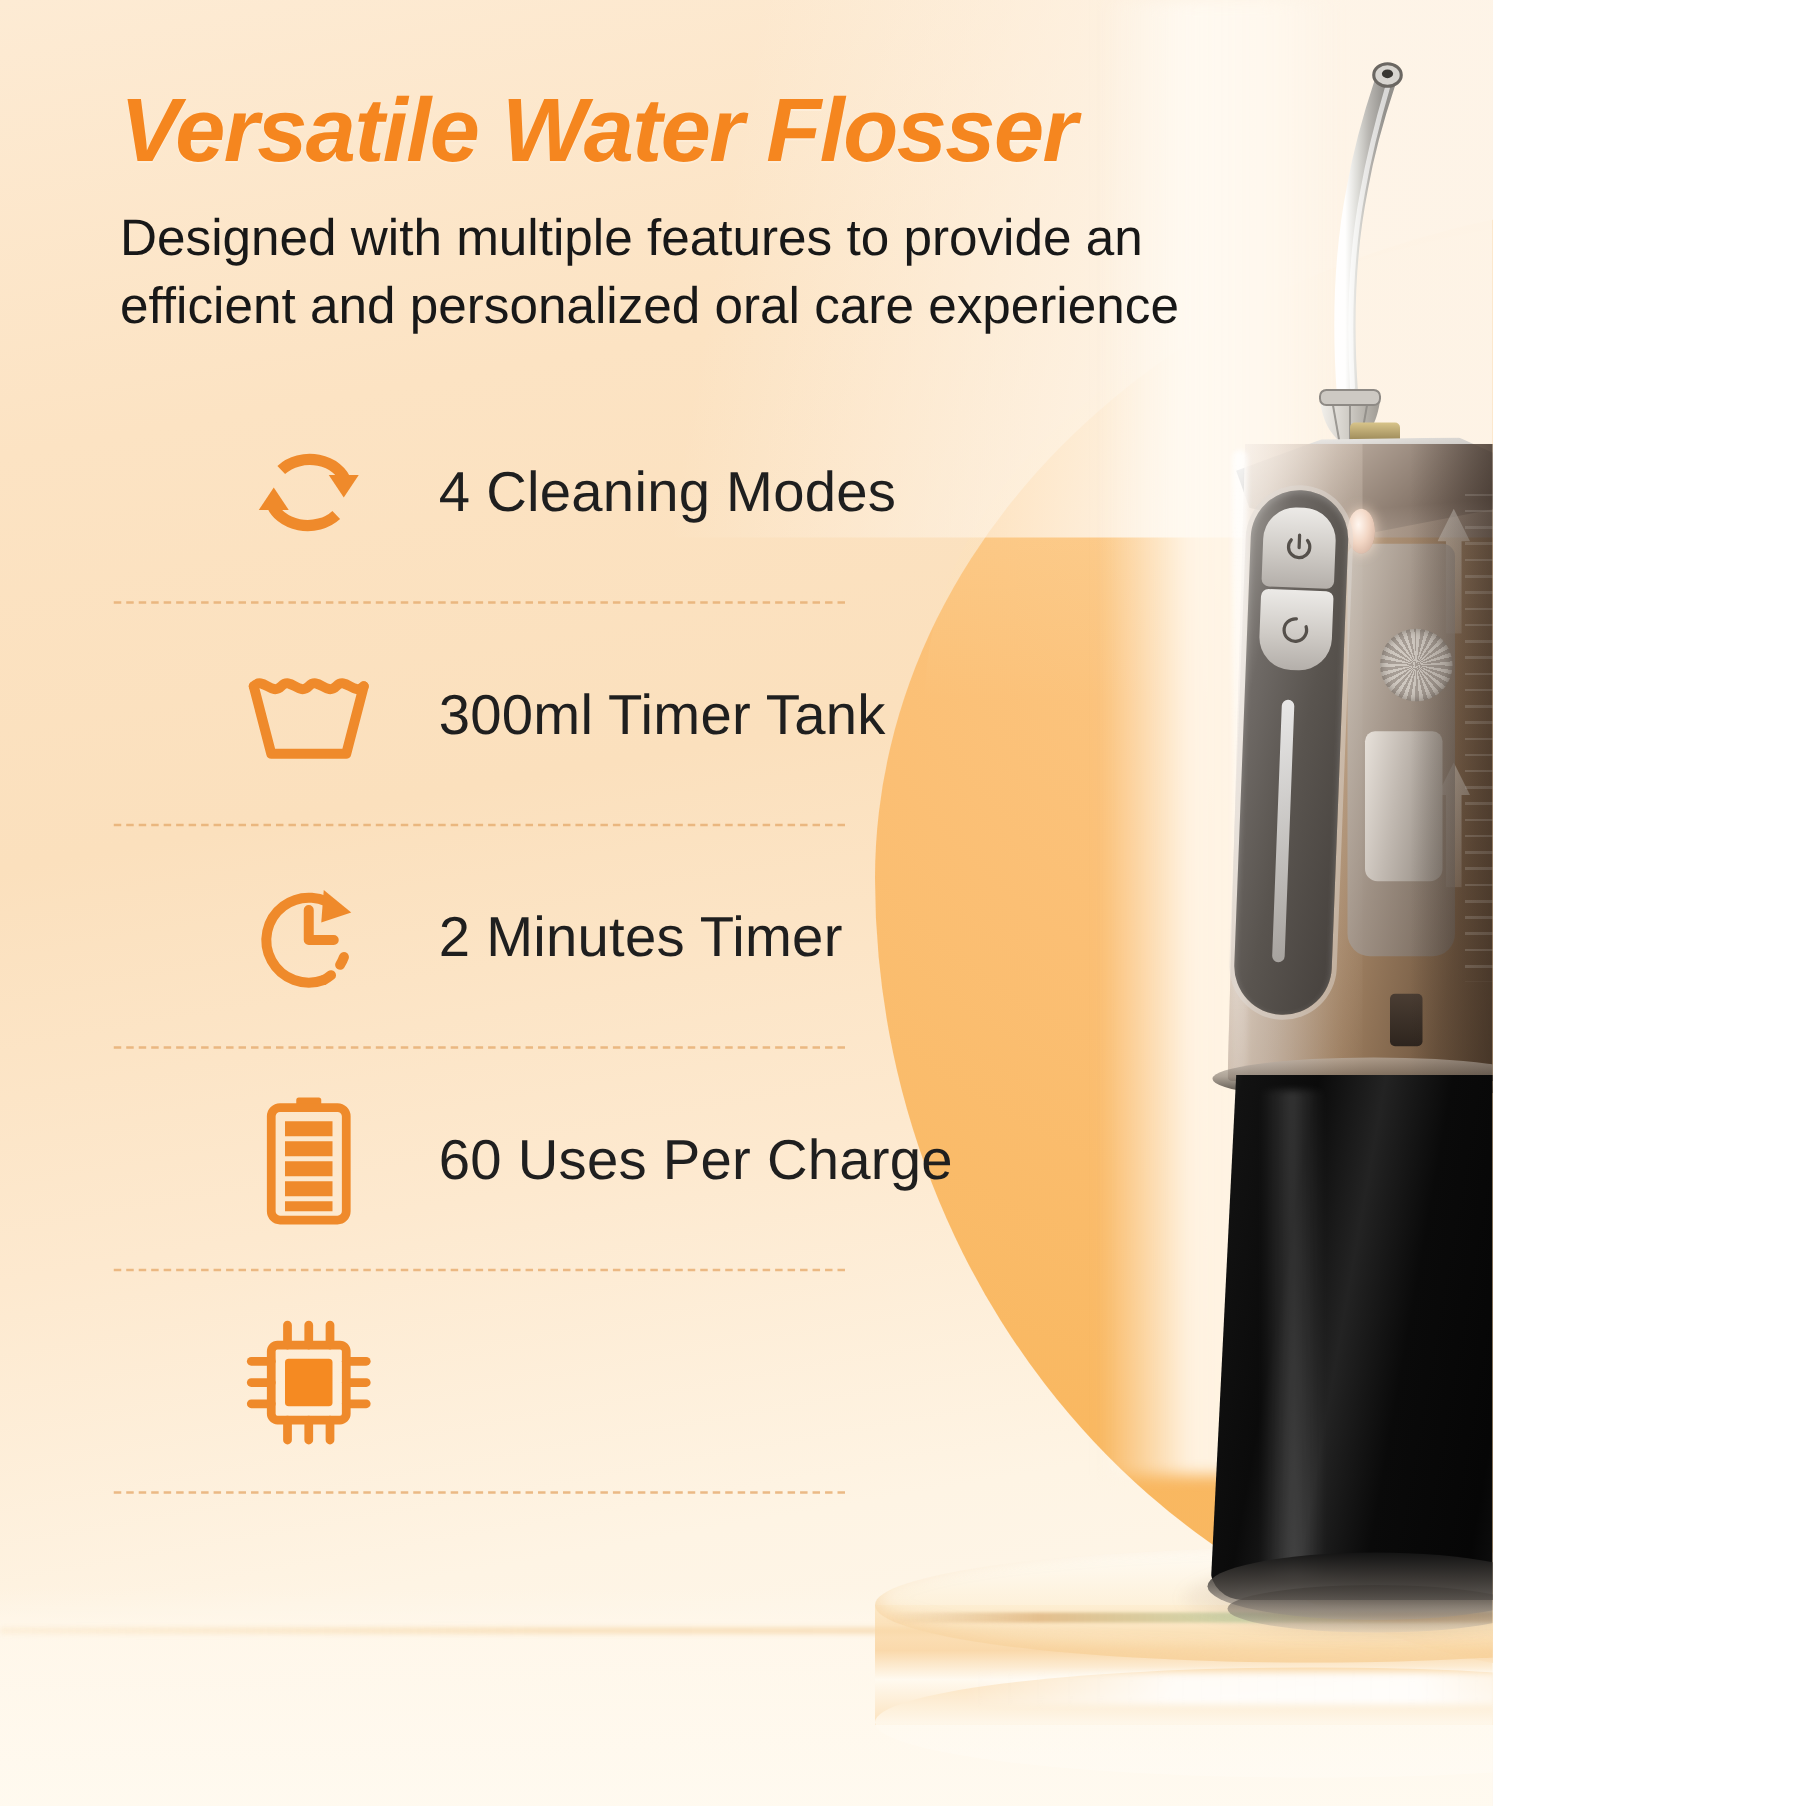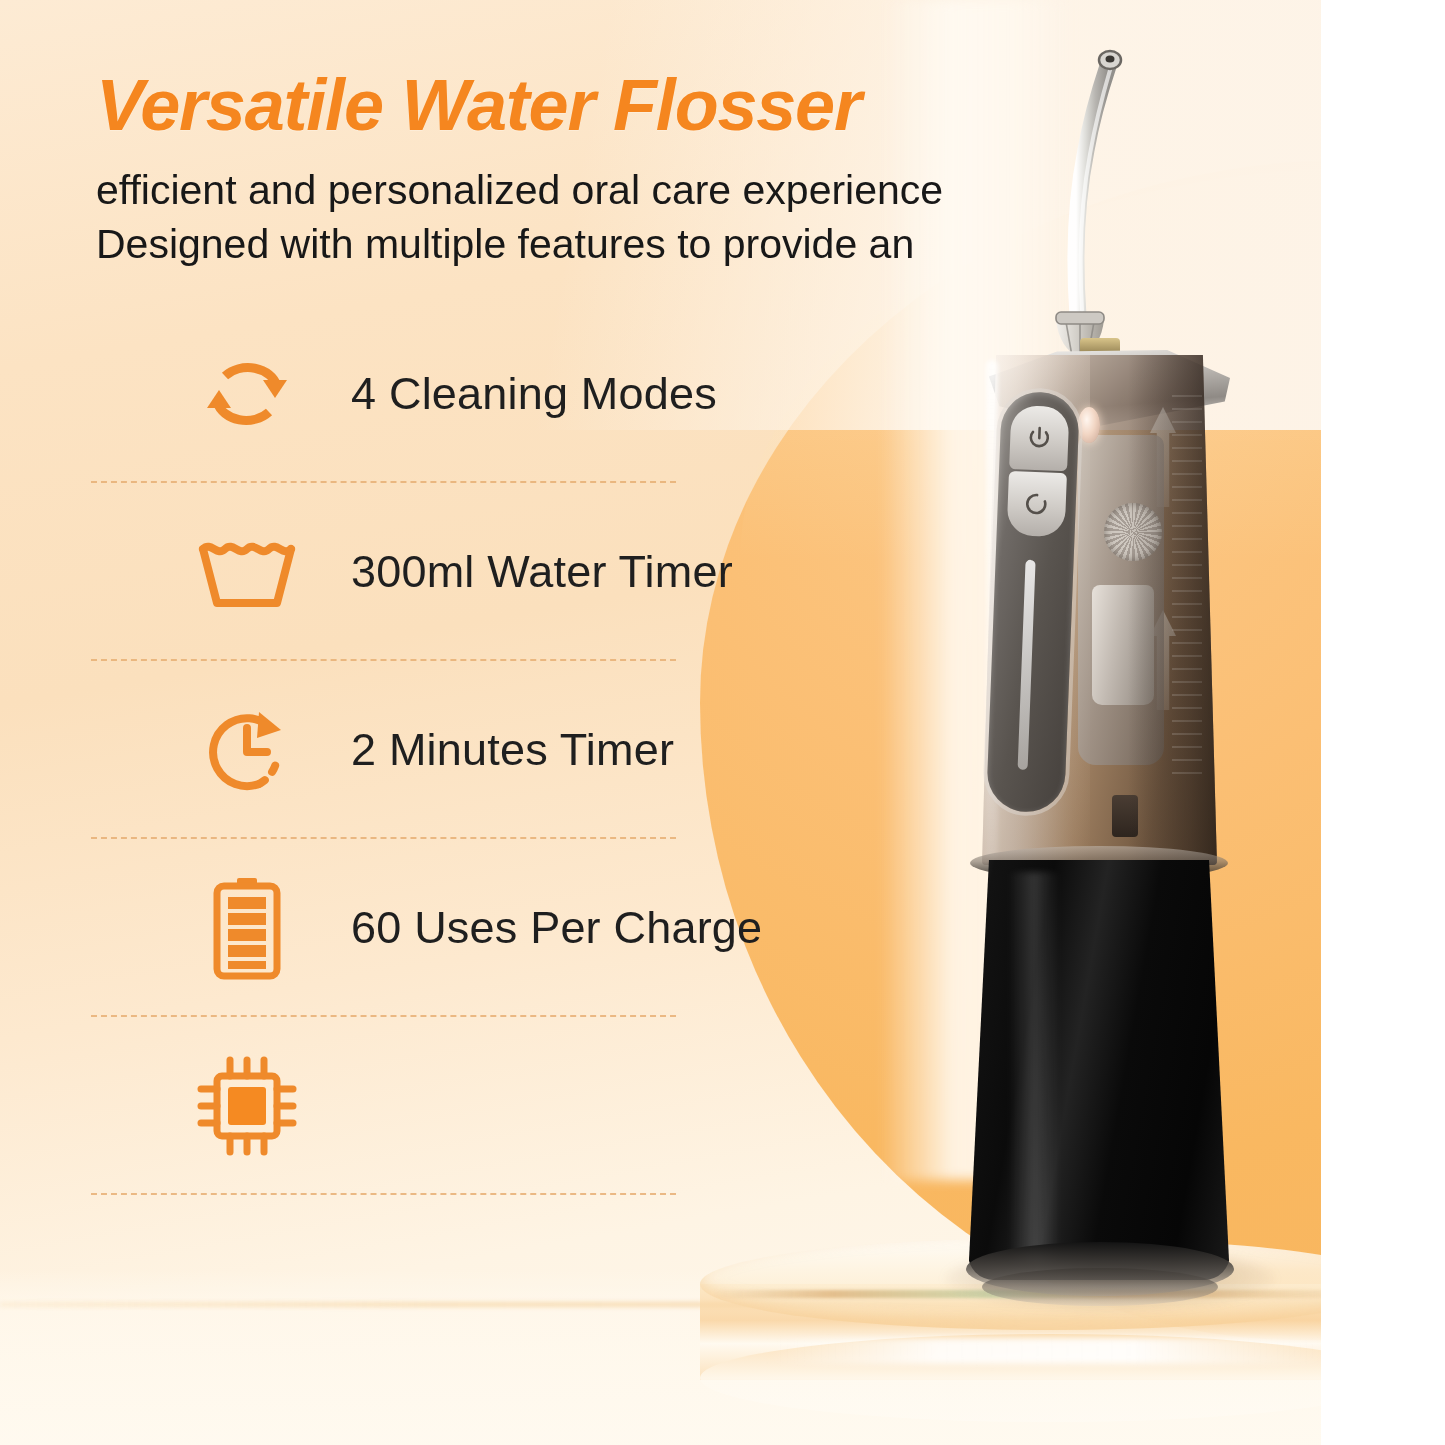--- a/index.html
+++ b/index.html
@@ -2,21 +2,21 @@
 <html><head>
 <meta charset="utf-8">
 <style>
   html, body {
     margin: 0;
     padding: 0;
     background: #ffffff;
   }
   #stage {
     position: relative;
-    width: 1321px;
+    width: 1194px;
     height: 1445px;
     overflow: hidden;
     font-family: "Liberation Sans", sans-serif;
     background: #fdf0dd;
   }
 
   
   .bg-base {
     position: absolute;
     inset: 0;
@@ -397,22 +397,22 @@
   <div class="bg-orange-blob"></div>
   <div class="bg-orange-blob-hi"></div>
   <div class="bg-cream-top"></div>
   <div class="bg-wall"></div>
   <div class="bg-floor"></div>
   <div class="bg-floor-line"></div>
 
   <div class="headline">Versatile Water Flosser</div>
 
   <div class="subhead">
+    <div>Designed with multiple features to provide an</div>
     <div>efficient and personalized oral care experience</div>
-    <div>Designed with multiple features to provide an</div>
   </div>
 
   <div class="features">
 
     <div class="feature-row">
       <div class="feature-icon">
         <svg width="96" height="96" viewBox="0 0 96 96" fill="none">
           <path d="M18 56 A30 24 0 0 0 70 66" stroke="#ef8a2b" stroke-width="9" stroke-linecap="butt" fill="none"></path>
           <path d="M78 40 A30 24 0 0 0 26 30" stroke="#ef8a2b" stroke-width="9" stroke-linecap="butt" fill="none"></path>
           <path d="M20 44 L8 62 L32 62 Z" fill="#ef8a2b"></path>
@@ -423,21 +423,21 @@
       <div class="divider" style="bottom:0"></div>
     </div>
 
     <div class="feature-row">
       <div class="feature-icon">
         <svg width="100" height="86" viewBox="0 0 100 86" fill="none">
           <path d="M6 20 C14 12 20 28 28 20 C36 12 42 28 50 20 C58 12 64 28 72 20 C80 12 86 28 94 20" stroke="#ef8a2b" stroke-width="8" stroke-linecap="round" stroke-linejoin="round" fill="none"></path>
           <path d="M6 20 L20 74 L80 74 L94 20" stroke="#ef8a2b" stroke-width="8" stroke-linecap="round" stroke-linejoin="round" fill="none"></path>
         </svg>
       </div>
-      <div class="feature-label">300ml Water Timer</div>
+      <div class="feature-label">300ml Timer Tank</div>
       <div class="divider" style="bottom:0"></div>
     </div>
 
     <div class="feature-row">
       <div class="feature-icon">
         <svg width="100" height="100" viewBox="0 0 100 100" fill="none">
           <path d="M74 28 A34 34 0 1 0 62 84" stroke="#ef8a2b" stroke-width="8" stroke-linecap="round" fill="none"></path>
           <path d="M62 84 A34 34 0 0 0 80 58" stroke="#ef8a2b" stroke-width="8" stroke-linecap="round" stroke-dasharray="7 11" fill="none"></path>
           <path d="M62 12 L84 30 L60 38 Z" fill="#ef8a2b"></path>
           <path d="M50 28 L50 52 L70 52" stroke="#ef8a2b" stroke-width="8" stroke-linecap="round" stroke-linejoin="round" fill="none"></path>

